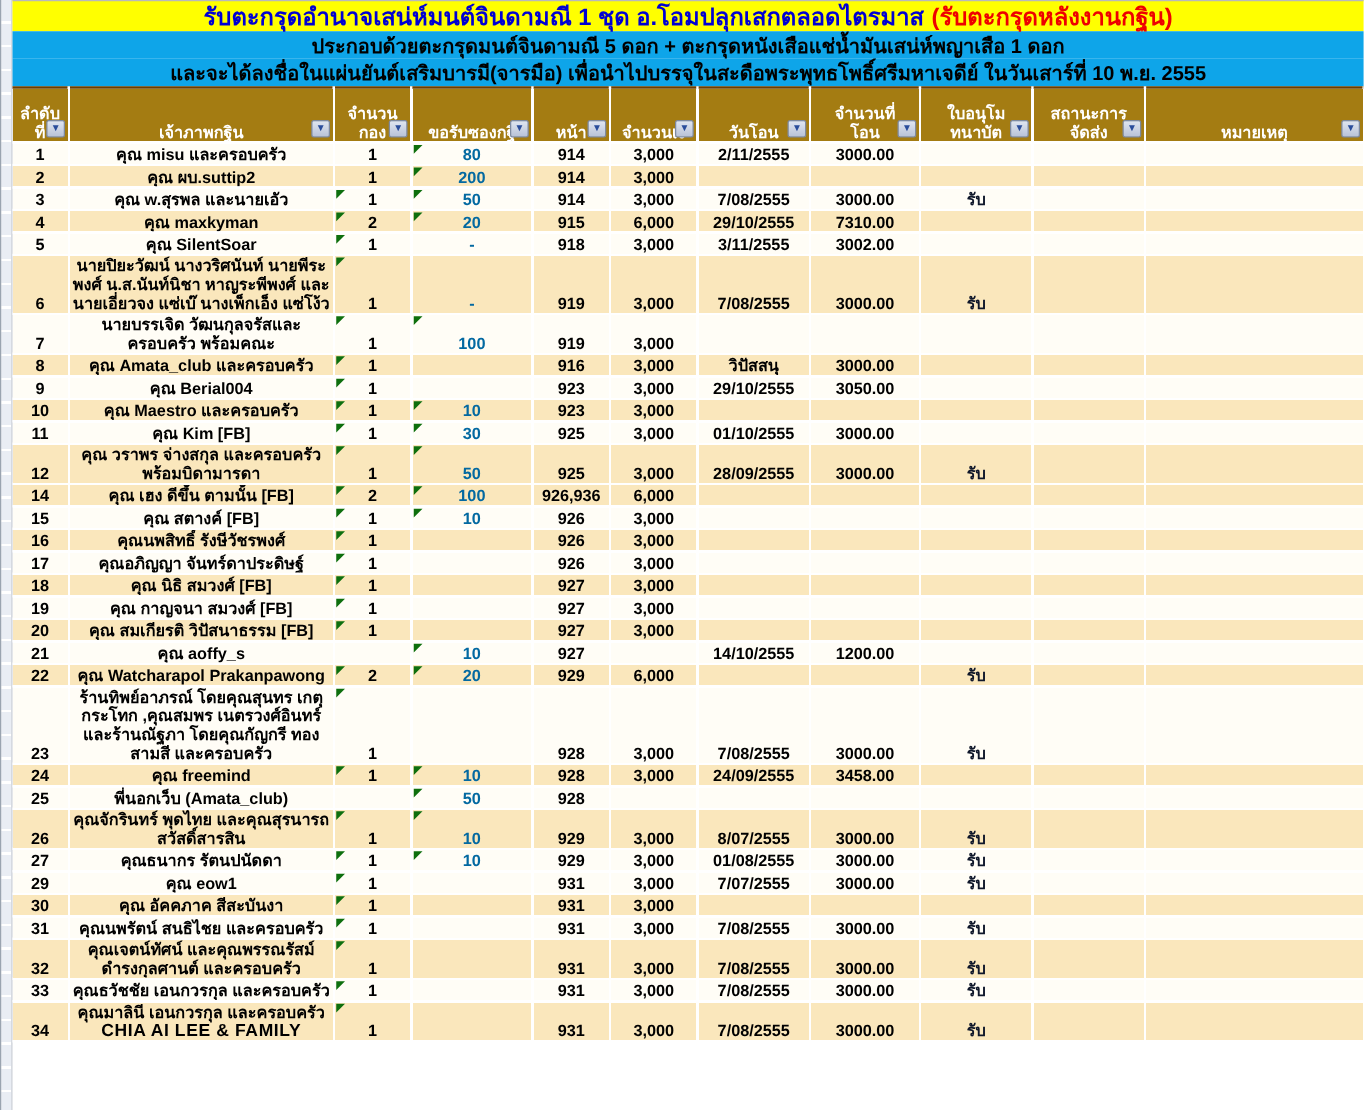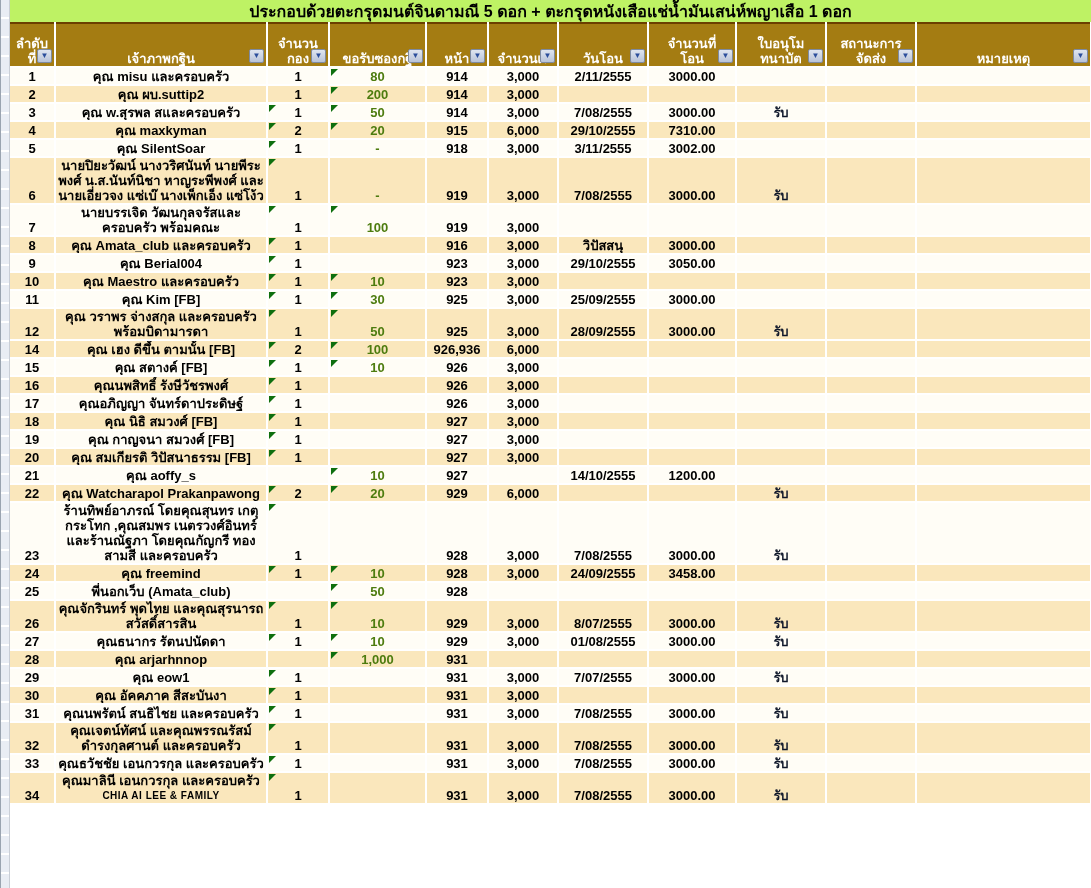--- a/index.html
+++ b/index.html
@@ -18,21 +18,21 @@
   .sheet{position:absolute;left:10px;top:0;width:1081px;}
 
   .banner{
     background:#ffff00;height:25px;display:flex;align-items:center;justify-content:center;
     font-size:19px;font-weight:bold;white-space:nowrap;border-top:1px solid #b9b9b9;box-sizing:border-box;
   }
   .banner .t-main{color:#0000d4;}
   .banner .t-red{color:#ee0000;margin-left:6px;}
   .subtitle{
     height:22px;display:flex;align-items:center;justify-content:center;
-    font-size:16px;font-weight:bold;color:#000;background:#bef264;white-space:nowrap;
+    font-size:16px;font-weight:bold;color:#000;background:#0ea5e9;white-space:nowrap;
   }
 
   table.grid{border-collapse:collapse;table-layout:fixed;width:1081px;}
   table.grid td,table.grid th{
     border-right:2px solid #ffffff;border-bottom:2px solid #ffffff;
     padding:0 2px;box-sizing:border-box;overflow:hidden;
   }
   thead th{
     background:#a47c12;color:#ffffff;font-size:13px;font-weight:bold;
     height:44px;vertical-align:bottom;text-align:center;position:relative;
@@ -47,35 +47,40 @@
     display:flex;align-items:center;justify-content:center;
     font-size:8px;color:#2a4d9b;line-height:1;box-sizing:border-box;
   }
   tbody td{
     font-size:13px;font-weight:bold;color:#000;height:18px;line-height:15px;
     text-align:center;vertical-align:bottom;position:relative;padding:1px 2px;
   }
   tr.r-odd td{background:#fffdf6;}
   tr.r-even td{background:#fae7bc;}
   td.c-name{white-space:pre-line;}
-  td.c-req{color:#4d7c0f;}
+  td.c-req{color:#0369a1;}
   td.c-cert{color:#0f172a;}
-  .name2{display:block;font-size:10px;letter-spacing:0.5px;}
+  .name2{display:block;font-size:14px;letter-spacing:0.5px;}
   .tri{
     position:absolute;left:1px;top:1px;width:0;height:0;
     border-top:7px solid #0e6f0e;border-right:7px solid transparent;
   }
 </style>
 </head>
 <body>
 
 <div class="left-strip"></div>
 
 <div class="sheet">
+  <div class="banner">
+    <span class="t-main">รับตะกรุดอำนาจเสน่ห์มนต์จินดามณี 1 ชุด  อ.โอมปลุกเสกตลอดไตรมาส</span>
+    <span class="t-red">(รับตะกรุดหลังงานกฐิน)</span>
+  </div>
   <div class="subtitle">ประกอบด้วยตะกรุดมนต์จินดามณี 5 ดอก + ตะกรุดหนังเสือแช่น้ำมันเสน่ห์พญาเสือ 1 ดอก</div>
+  <div class="subtitle">และจะได้ลงชื่อในแผ่นยันต์เสริมบารมี(จารมือ) เพื่อนำไปบรรจุในสะดือพระพุทธโพธิ์ศรีมหาเจดีย์ ในวันเสาร์ที่ 10 พ.ย. 2555</div>
 
   <table class="grid">
     <colgroup>
       <col style="width:45px">
         <col style="width:212px">
         <col style="width:62px">
       <col style="width:97px">
         <col style="width:62px">
         <col style="width:70px">
       <col style="width:90px">
@@ -125,21 +130,21 @@
     <td class="c-page">914</td>
     <td class="c-amt">3,000</td>
     <td class="c-date"></td>
     <td class="c-trans"></td>
     <td class="c-cert"></td>
     <td class="c-status"></td>
     <td class="c-note"></td>
   </tr>
         <tr class="r-odd">
     <td class="c-no">3</td>
-    <td class="c-name">คุณ w.สุรพล สและครอบครัว</td>
+    <td class="c-name">คุณ w.สุรพล และนายเอัว</td>
     <td class="c-qty">1<span class="tri"></span></td>
     <td class="c-req">50<span class="tri"></span></td>
     <td class="c-page">914</td>
     <td class="c-amt">3,000</td>
     <td class="c-date">7/08/2555</td>
     <td class="c-trans">3000.00</td>
     <td class="c-cert">รับ</td>
     <td class="c-status"></td>
     <td class="c-note"></td>
   </tr>
@@ -234,21 +239,21 @@
     <td class="c-status"></td>
     <td class="c-note"></td>
   </tr>
         <tr class="r-odd">
     <td class="c-no">11</td>
     <td class="c-name">คุณ Kim [FB]</td>
     <td class="c-qty">1<span class="tri"></span></td>
     <td class="c-req">30<span class="tri"></span></td>
     <td class="c-page">925</td>
     <td class="c-amt">3,000</td>
-    <td class="c-date">25/09/2555</td>
+    <td class="c-date">01/10/2555</td>
     <td class="c-trans">3000.00</td>
     <td class="c-cert"></td>
     <td class="c-status"></td>
     <td class="c-note"></td>
   </tr>
         <tr class="r-even">
     <td class="c-no">12</td>
     <td class="c-name">คุณ วราพร จ่างสกุล และครอบครัว พร้อมบิดามารดา</td>
     <td class="c-qty">1<span class="tri"></span></td>
     <td class="c-req">50<span class="tri"></span></td>
@@ -435,33 +440,20 @@
     <td class="c-qty">1<span class="tri"></span></td>
     <td class="c-req">10<span class="tri"></span></td>
     <td class="c-page">929</td>
     <td class="c-amt">3,000</td>
     <td class="c-date">01/08/2555</td>
     <td class="c-trans">3000.00</td>
     <td class="c-cert">รับ</td>
     <td class="c-status"></td>
     <td class="c-note"></td>
   </tr>
-        <tr class="r-even">
-    <td class="c-no">28</td>
-    <td class="c-name">คุณ arjarhnnop</td>
-    <td class="c-qty"></td>
-    <td class="c-req">1,000<span class="tri"></span></td>
-    <td class="c-page">931</td>
-    <td class="c-amt"></td>
-    <td class="c-date"></td>
-    <td class="c-trans"></td>
-    <td class="c-cert"></td>
-    <td class="c-status"></td>
-    <td class="c-note"></td>
-  </tr>
         <tr class="r-odd">
     <td class="c-no">29</td>
     <td class="c-name">คุณ eow1</td>
     <td class="c-qty">1<span class="tri"></span></td>
     <td class="c-req"></td>
     <td class="c-page">931</td>
     <td class="c-amt">3,000</td>
     <td class="c-date">7/07/2555</td>
     <td class="c-trans">3000.00</td>
     <td class="c-cert">รับ</td>

